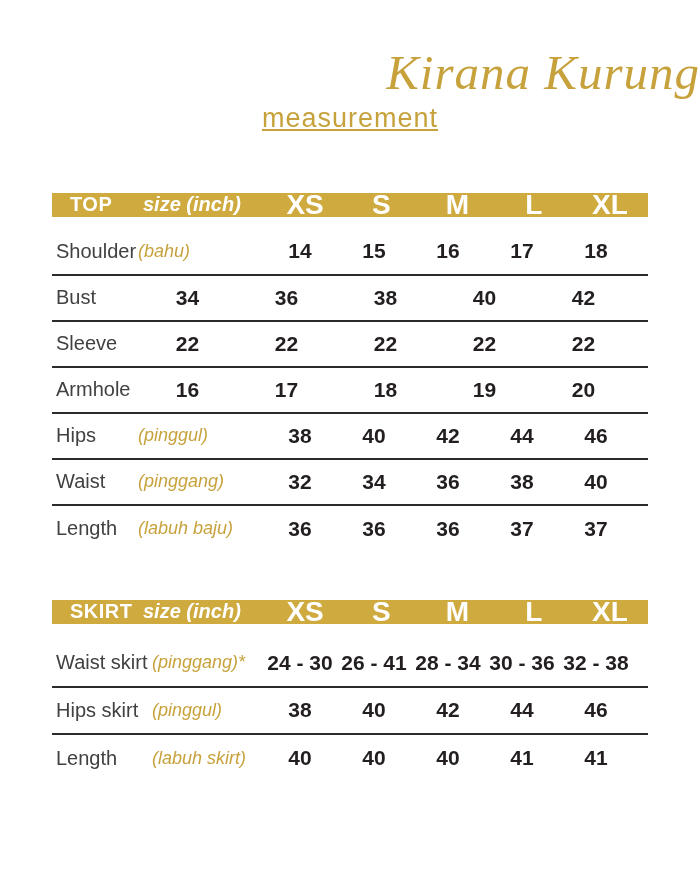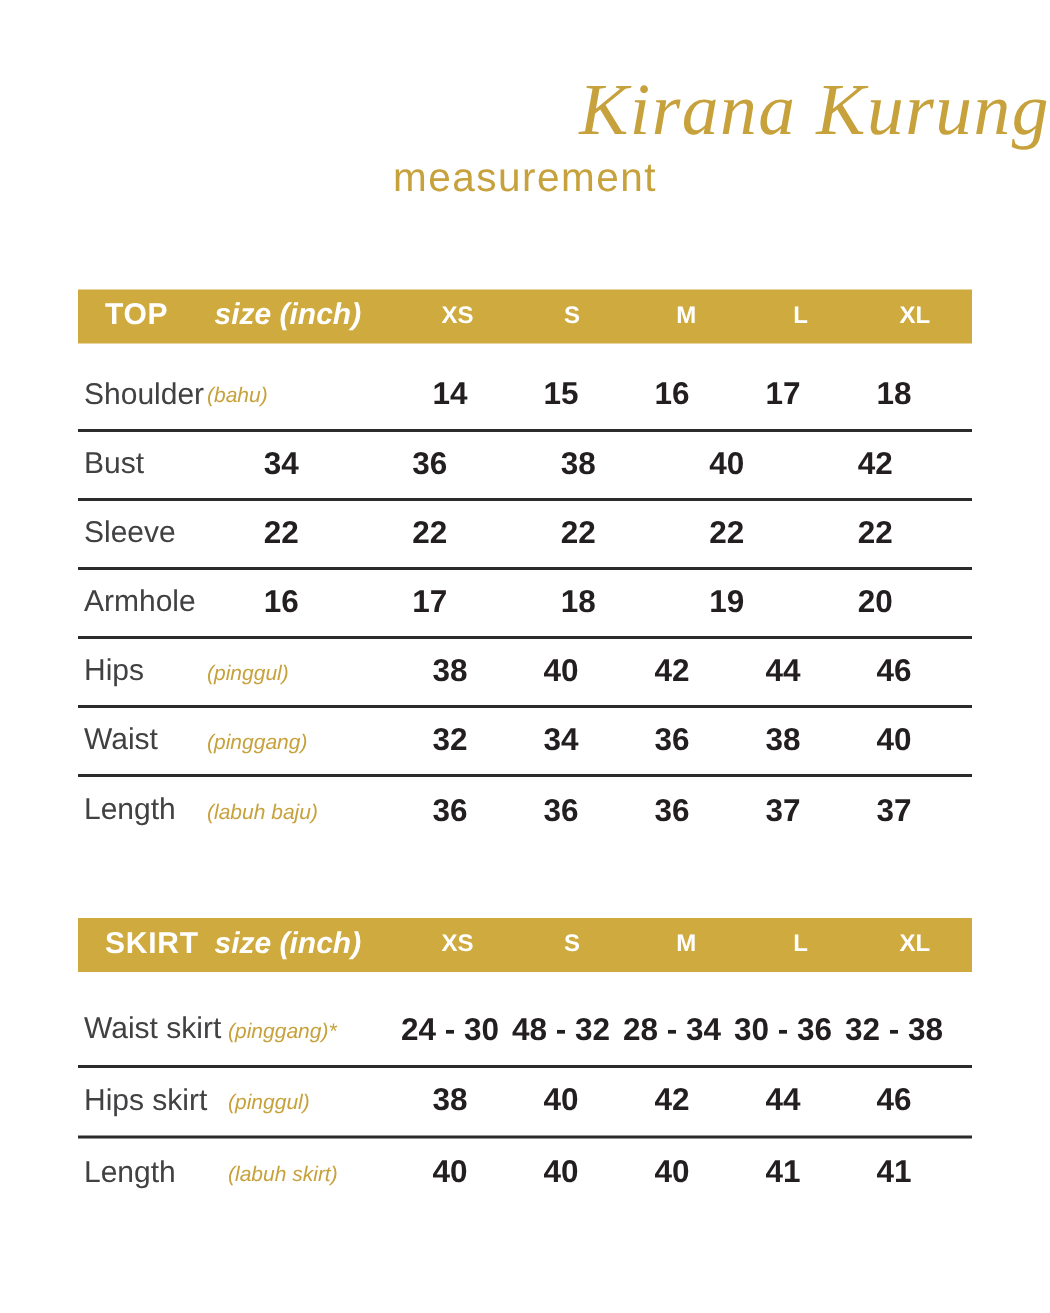--- a/index.html
+++ b/index.html
@@ -21,56 +21,56 @@
   h1.title{
     margin-top:46px;text-align:right;
     font-family:"Liberation Serif",serif;font-style:italic;font-weight:400;
     font-size:49px;line-height:1.12;color:var(--gold-text);
     letter-spacing:1px;
   }
   .subtitle{
     margin-top:2px;text-align:center;
     font-size:27px;font-weight:400;letter-spacing:1px;
     color:var(--gold-text);
+    text-decoration:underline;
   }
   .tables{width:596px;margin:0 auto;}
   .size-table{margin-top:59px;}
   .size-table.table-skirt{margin-top:48px;}
   .bar{
-    display:flex;align-items:center;height:36px;
+    display:flex;align-items:center;height:24px;
     background:var(--gold-bar);color:var(--header-text);
     padding-right:0;
-    justify-content:flex-end;
   }
   .bar .cell{flex-shrink:0;}
   .bar .bar-label{
     width:91px;padding-left:18px;
     font-size:20px;font-weight:700;letter-spacing:0.5px;
   }
   .bar .bar-size-label{
     width:124px;font-size:20px;font-weight:700;font-style:italic;
   }
-  .bar .size{flex:1 1 0;flex-shrink:1;text-align:center;font-size:16px;font-weight:700;}
+  .bar .size{flex:1 1 0;flex-shrink:1;text-align:center;font-size:28px;font-weight:700;}
   .rows .row{
     display:flex;align-items:center;height:46px;
     border-bottom:2px solid var(--divider);
     padding-right:15px;
   }
   .table-skirt .rows .row{height:47px;}
   .rows .row:first-child{height:59px;padding-top:12px;}
   .table-skirt .rows .row:first-child{height:64px;padding-top:16px;}
   .rows .row:last-child{border-bottom:none;}
   .row .cell{flex-shrink:0;}
   .row .row-label{
     width:86px;padding-left:4px;
     font-size:20px;color:var(--label-text);
     white-space:nowrap;
   }
   .row .row-malay{
-    width:125px;font-size:14px;font-style:italic;color:var(--gold-text);
+    width:125px;font-size:18px;font-style:italic;color:var(--gold-text);
     white-space:nowrap;
   }
   .table-skirt .row .row-label{width:100px;}
   .table-skirt .row .row-malay{width:111px;}
   .row .size{
     flex:1 1 0;flex-shrink:1;text-align:center;
     font-size:21px;font-weight:700;color:var(--value-text);
     white-space:nowrap;
   }
   .footnote{
@@ -166,21 +166,21 @@
           <span class="cell size">S</span>
           <span class="cell size">M</span>
           <span class="cell size">L</span>
           <span class="cell size">XL</span>
         </div>
     <div class="rows">
           <div class="row">
     <span class="cell row-label">Waist skirt</span>
     <span class="cell row-malay">(pinggang)*</span>
   <span class="cell size">24 - 30</span>
-            <span class="cell size">48 - 32</span>
+            <span class="cell size">26 - 41</span>
             <span class="cell size">28 - 34</span>
             <span class="cell size">30 - 36</span>
             <span class="cell size">32 - 38</span>
           </div>
           <div class="row">
     <span class="cell row-label">Hips skirt</span>
     <span class="cell row-malay">(pinggul)</span>
   <span class="cell size">38</span>
             <span class="cell size">40</span>
             <span class="cell size">42</span>

